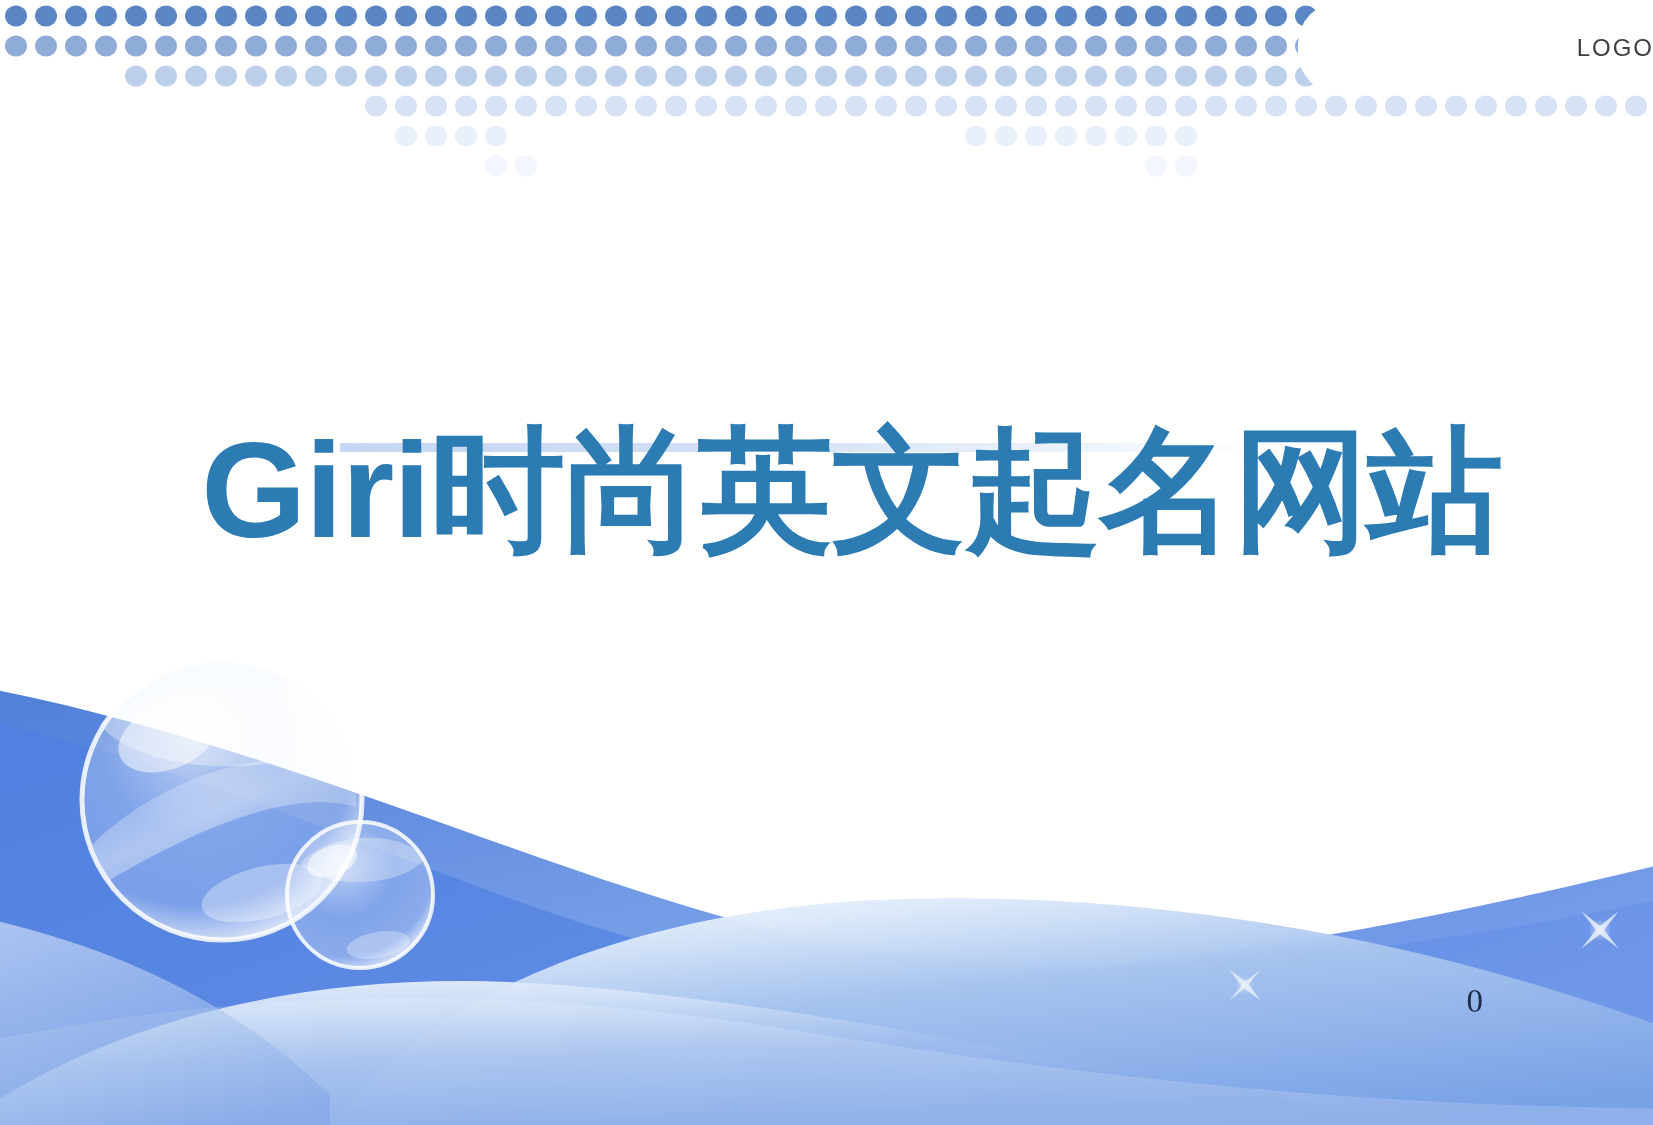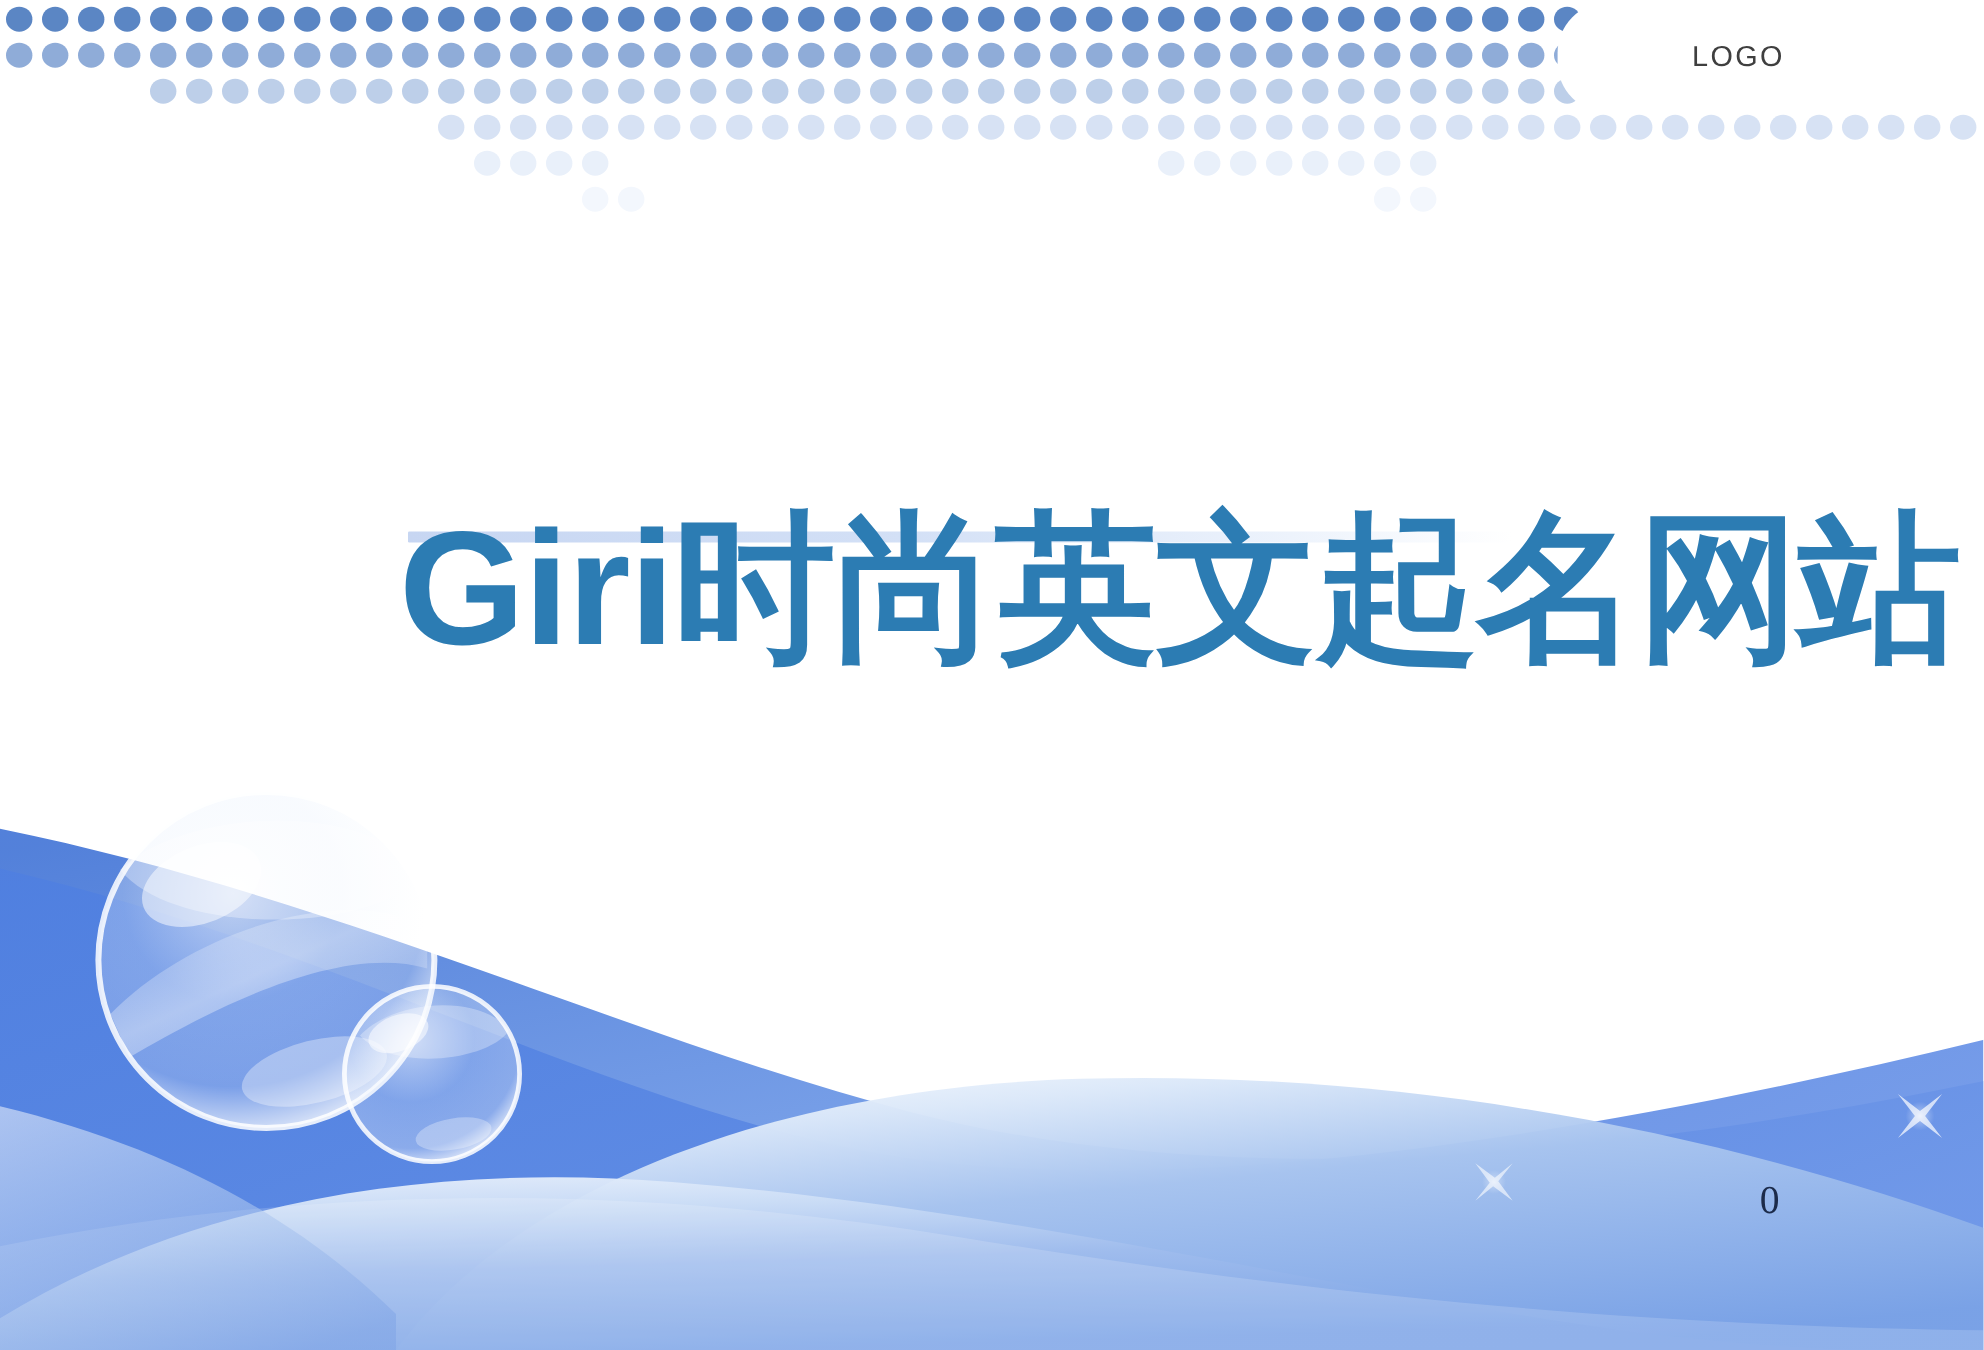--- a/index.html
+++ b/index.html
@@ -37,21 +37,21 @@
   #logo-box {
     position: absolute;
     left: 1298px;
     top: 2px;
     width: 356px;
     height: 92px;
     background: #ffffff;
     border-radius: 42px 0 0 42px;
     display: flex;
     align-items: center;
-    justify-content: flex-start;
+    justify-content: flex-end;
     padding-left: 112px;
     z-index: 5;
   }
   #logo-box .logo-text {
     font-family: "Liberation Sans", sans-serif;
     font-size: 24px;
     letter-spacing: 2px;
     color: #3f3f3f;
     font-weight: 400;
     white-space: nowrap;
@@ -90,21 +90,21 @@
     position: relative;
     margin: 0;
     padding: 0 20px 0 70px;
     font-family: "Liberation Sans", sans-serif;
     font-weight: bold;
     font-size: 135px;
     line-height: 1.05;
     color: #2c7cb3;
     white-space: nowrap;
     letter-spacing: -1px;
-    text-align: right;
+    text-align: center;
   }
 
   
   #page-number {
     position: absolute;
     right: 170px;
     bottom: 105px;
     z-index: 6;
     font-family: "Liberation Serif", serif;
     font-size: 33px;

